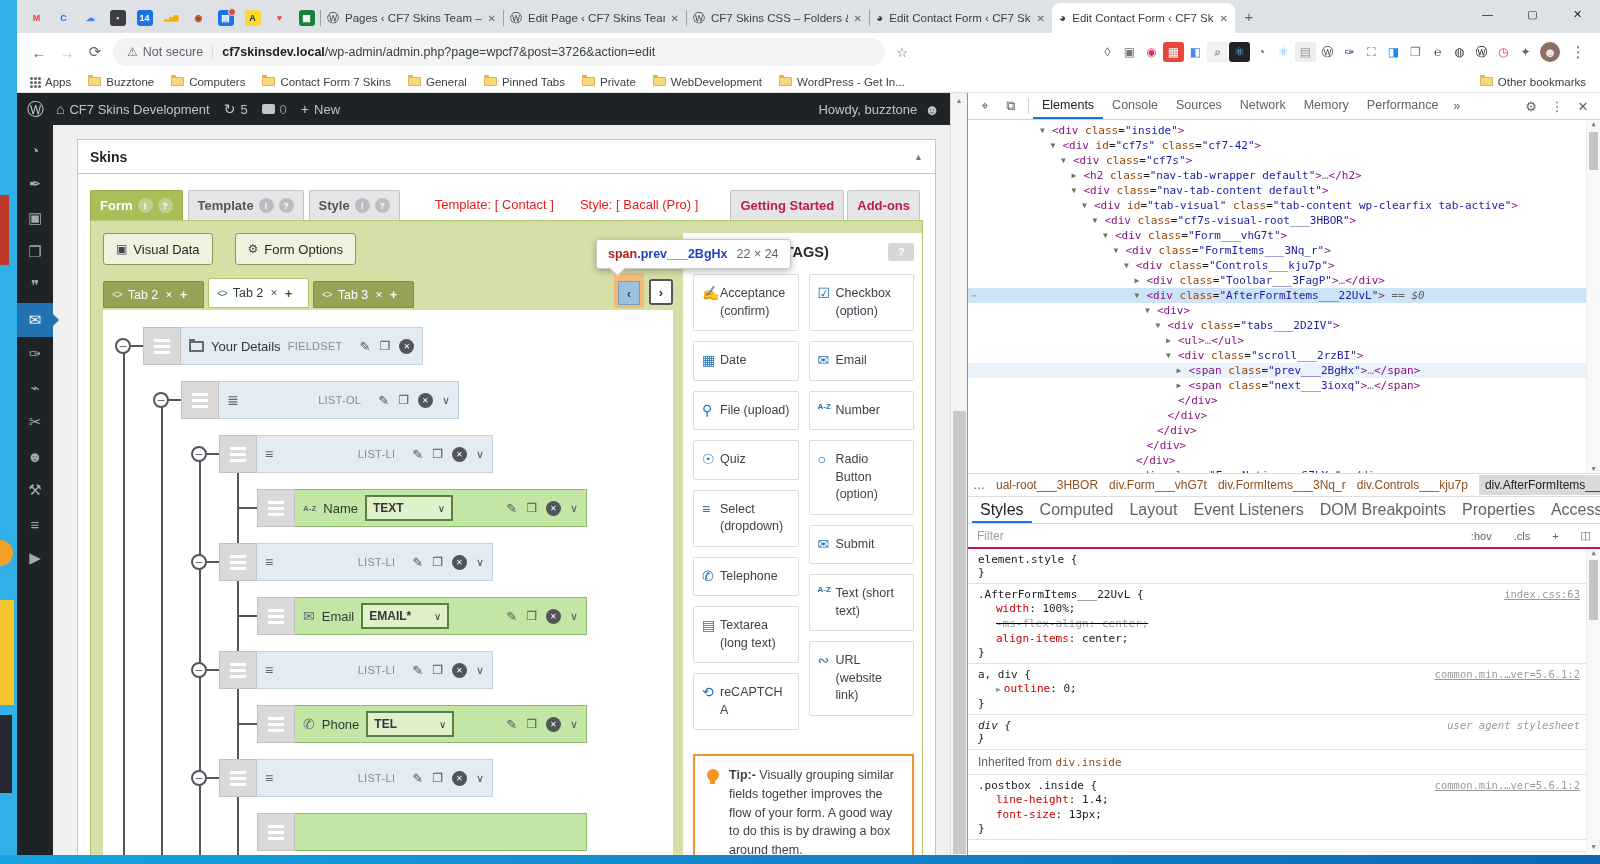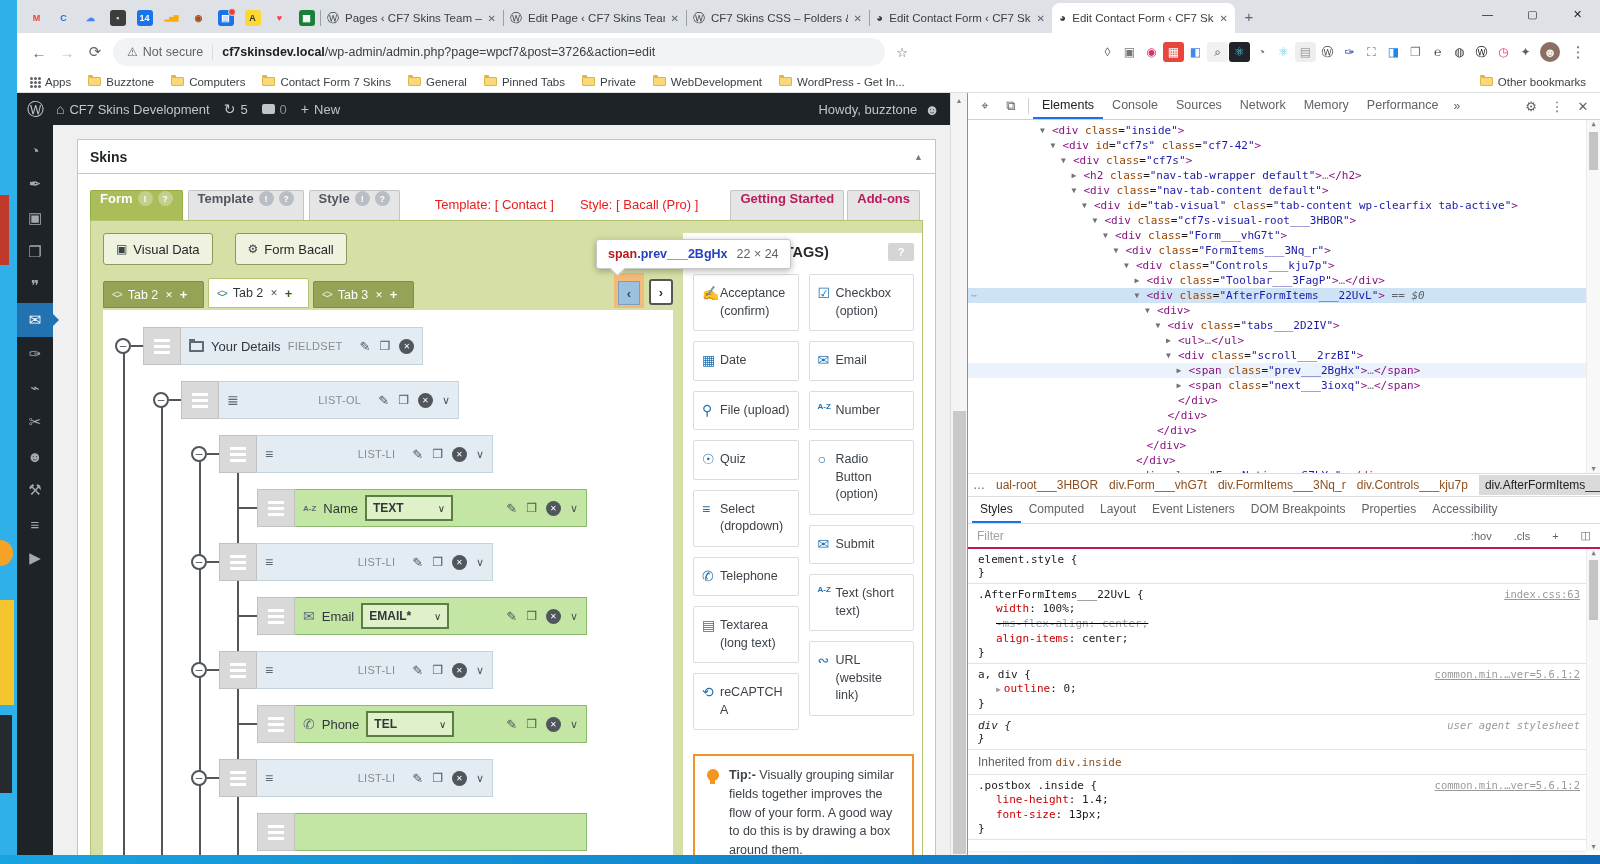--- a/index.html
+++ b/index.html
@@ -78,21 +78,21 @@
       border-bottom:6px solid transparent;border-left:6px solid #2271b1;z-index:5}
   .wp-content{flex:1;padding:14px 14px 0 24px;overflow:hidden}
 
   .postbox{background:#fff;border:1px solid #c3c4c7;height:110%;display:flex;flex-direction:column}
   .postbox-header{height:34px;display:flex;align-items:center;padding:0 12px;border-bottom:1px solid #c3c4c7;
       font-size:14px;font-weight:bold;color:#1d2327;flex:none}
   .pb-toggle{margin-left:auto;color:#787c82;font-size:9px}
   .postbox-body{padding:12px 12px 0 12px;flex:1;display:flex;flex-direction:column;overflow:hidden}
 
   .skins-tabs{display:flex;align-items:flex-end;height:34px;flex:none}
-  .stab{height:30px;padding:0 9px;display:flex;font-size:13px;font-weight:bold;
+  .stab{height:30px;padding:0 9px;display:flex;align-items:center;font-size:13px;font-weight:bold;
         border:1px solid #c3c4c7;border-bottom:none;background:#e5e5e5;color:#50575e;margin-right:5px;border-radius:2px 2px 0 0}
   .stab.active{background:#a9bd59;color:#fff;border-color:#98ac48}
   .badge{width:15px;height:15px;border-radius:50%;background:#b9bec4;color:#fff;font-size:9px;font-weight:bold;
          display:flex;align-items:center;justify-content:center;margin-left:5px}
   .stab.active .badge{background:#c2cf8d}
   .red-status{display:flex;color:#e81c1c;font-size:13px;margin:0 0 8px 30px;align-self:flex-end;white-space:nowrap}
   .red-status span{margin-right:26px}
   .stab.rtab{margin-right:3px;font-weight:bold;color:#be185d}
   .rtab-wrap{margin-left:auto;display:flex;align-items:flex-end}
 
@@ -197,21 +197,21 @@
   .dom-sb .thumb{width:9px;height:38px;background:#c4c4c4;margin-top:4px}
   .dom-sb .dn{margin-top:auto}
 
   .dt-crumbs{height:24px;border-top:1px solid #ddd;border-bottom:1px solid #ddd;display:flex;align-items:center;
              font-size:12px;padding:0 5px;overflow:hidden;white-space:nowrap;flex:none}
   .crumb{color:#8c5021;margin-right:11px}
   .crumb.active{background:#dadada;color:#222;padding:3px 6px;margin-right:11px}
   .crumb.more{color:#5f6368}
 
   .dt-styletabs{height:27px;display:flex;align-items:center;padding:0 4px;border-bottom:1px solid #ddd;flex:none}
-  .dt-styletabs .dt-tab{font-size:12px;padding:0 8px}
+  .dt-styletabs .dt-tab{font-size:16px;padding:0 8px}
 
   .dt-filter{height:25px;display:flex;align-items:center;padding:0 9px;border-bottom:2px solid #be185d;
              font-size:12px;color:#9aa0a6;flex:none}
   .flt-right{margin-left:auto;display:flex;align-items:center;color:#5f6368;font-size:11px}
   .flt-right span{margin-left:22px}
 
   .dt-styles{flex:1;font-family:"DejaVu Sans Mono",monospace;font-size:11px;overflow:hidden;position:relative;padding-right:14px}
   .rule{border-bottom:1px solid #e3e3e3;padding:4px 6px 4px 10px;position:relative}
   .rule.ua{font-style:italic}
   .rule-head{display:flex;color:#202124}
@@ -507,21 +507,21 @@
 
               <div class="green-panel">
                 <div class="left-col">
                   <div class="gp-toolbar">
                       <div class="gp-btn">
                         <span class="g">▣</span>
                         <span>Visual Data</span>
                       </div>
                       <div class="gp-btn">
                         <span class="g">⚙</span>
-                        <span>Form Bacall</span>
+                        <span>Form Options</span>
                       </div>
                     </div>
                   <div class="gp-tabs">
                     <div style="display:flex;align-items:flex-end">
                         <div class="vtab">
                           <span class="code">&lt;&gt;</span>
                           <span>Tab 2</span>
                           <span class="x">✕</span>
                           <span class="pl">+</span>
                         </div>

